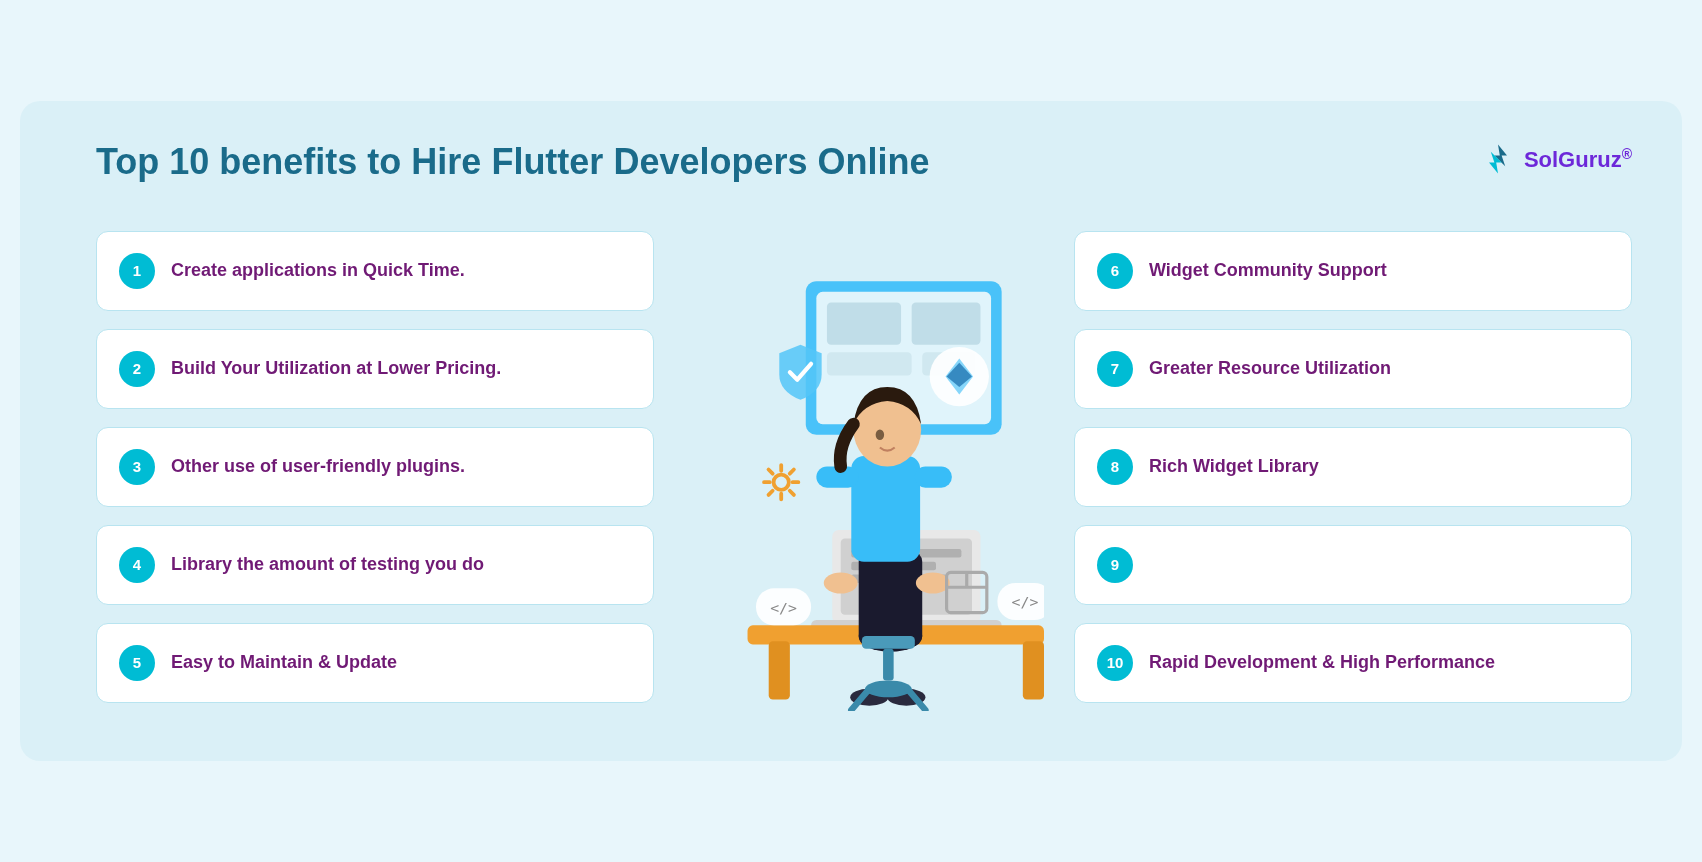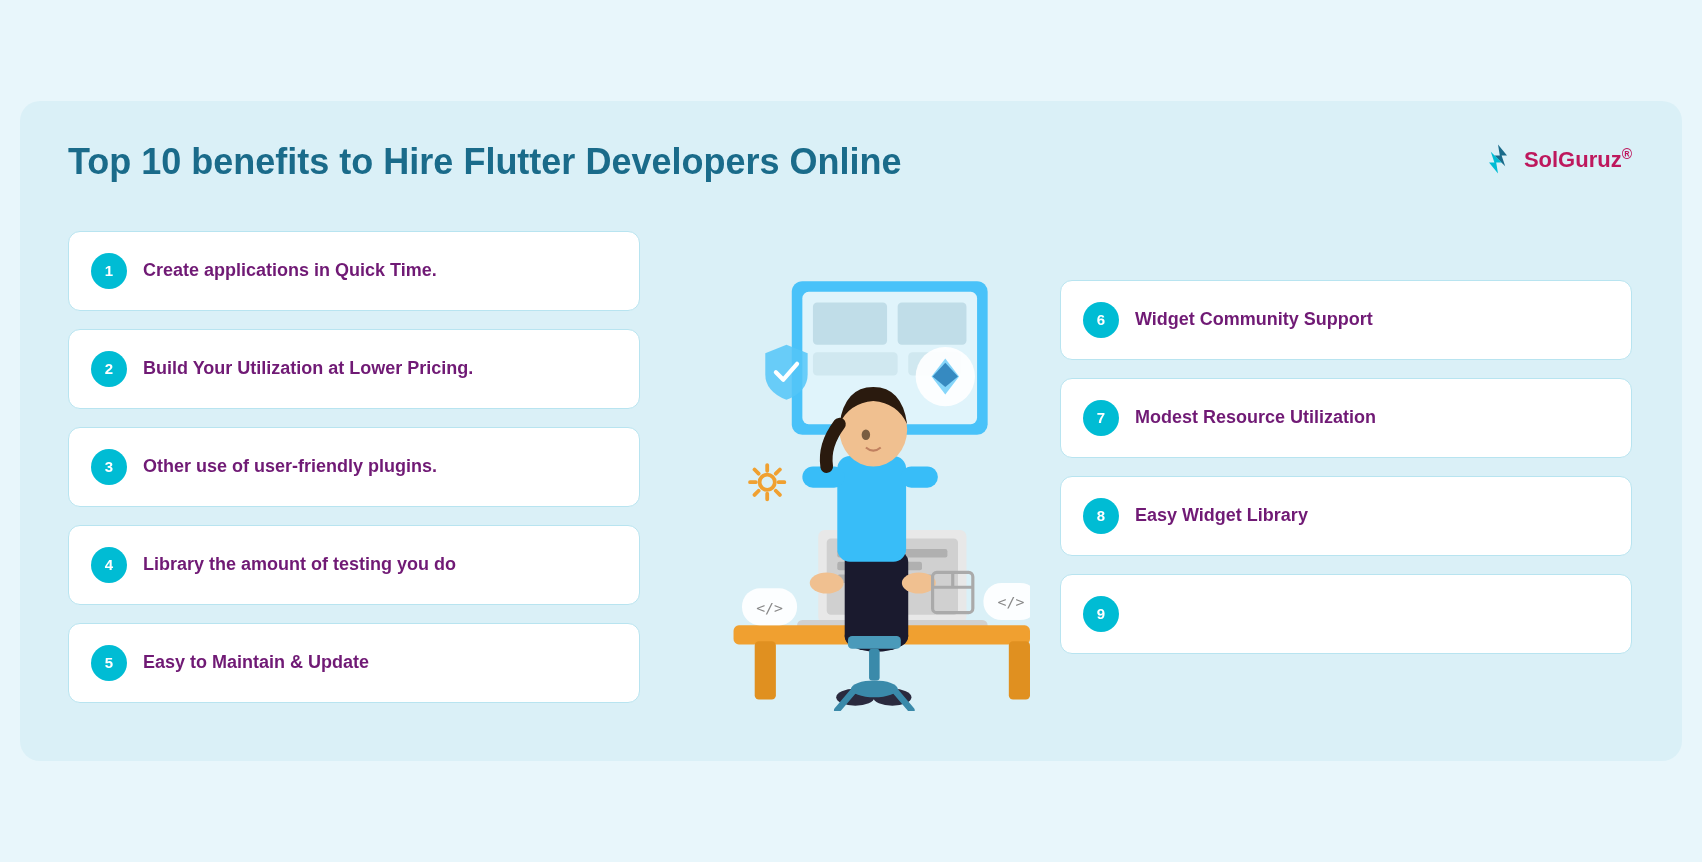--- a/index.html
+++ b/index.html
@@ -10,41 +10,41 @@
       justify-content: center;
       align-items: center;
       min-height: 100vh;
       padding: 20px;
     }
     .card {
       background: #daf0f7;
       border-radius: 20px;
       width: 1702px;
       max-width: 100%;
-      padding: 40px 50px 50px 48px;
+      padding: 40px 50px 50px 76px;
       position: relative;
     }
     .header {
       display: flex;
       justify-content: space-between;
       align-items: flex-start;
       margin-bottom: 40px;
     }
     .title {
       font-size: 36px;
       font-weight: 800;
       color: #1a6b8a;
     }
     .logo {
       display: flex;
       align-items: center;
       gap: 8px;
       font-size: 22px;
       font-weight: 700;
-      color: #be185d;
+      color: #6d28d9;
     }
     .logo-icon {
       width: 36px;
       height: 36px;
     }
     .content {
       display: grid;
       grid-template-columns: 1fr auto 1fr;
       gap: 0 30px;
       align-items: center;
@@ -224,24 +224,28 @@
       </svg>
     </div>
 
     <div class="right-column">
     <div class="benefit-card">
           <div class="badge">6</div>
           <div class="benefit-text">Widget Community Support</div>
         </div>
         <div class="benefit-card">
           <div class="badge">7</div>
-          <div class="benefit-text">Modest Resource Utilization</div>
+          <div class="benefit-text">Greater Resource Utilization</div>
         </div>
         <div class="benefit-card">
           <div class="badge">8</div>
-          <div class="benefit-text">Easy Widget Library</div>
+          <div class="benefit-text">Rich Widget Library</div>
         </div>
         <div class="benefit-card">
           <div class="badge">9</div>
+        </div>
+        <div class="benefit-card">
+          <div class="badge">10</div>
+          <div class="benefit-text">Rapid Development &amp; High Performance</div>
         </div>
       </div>
   </div>
 </div>
 
 </body></html>

